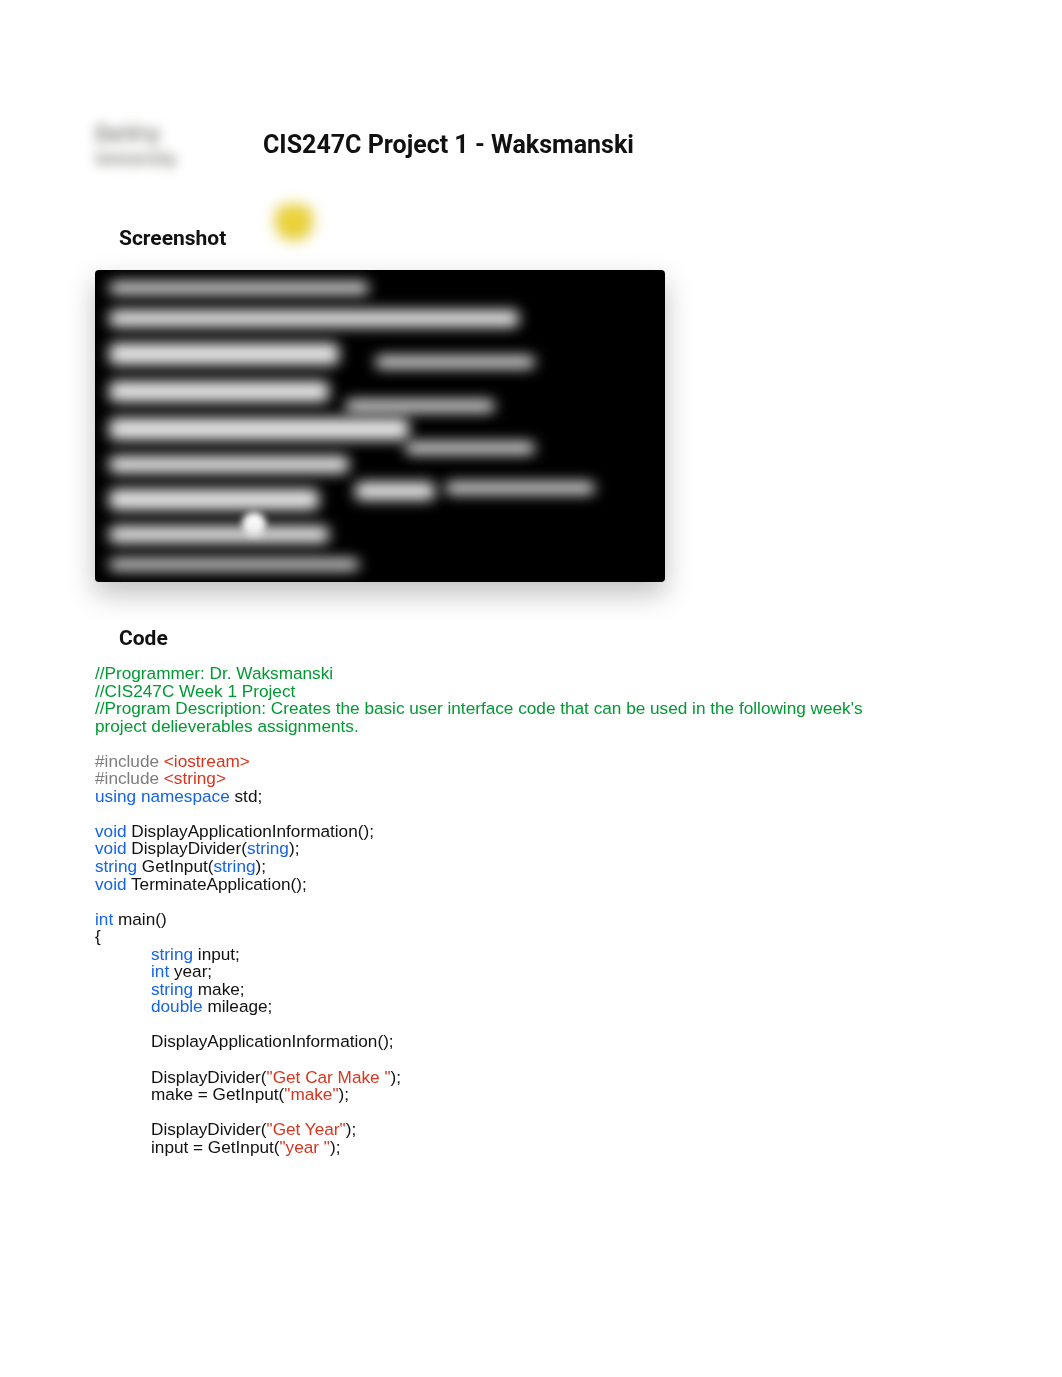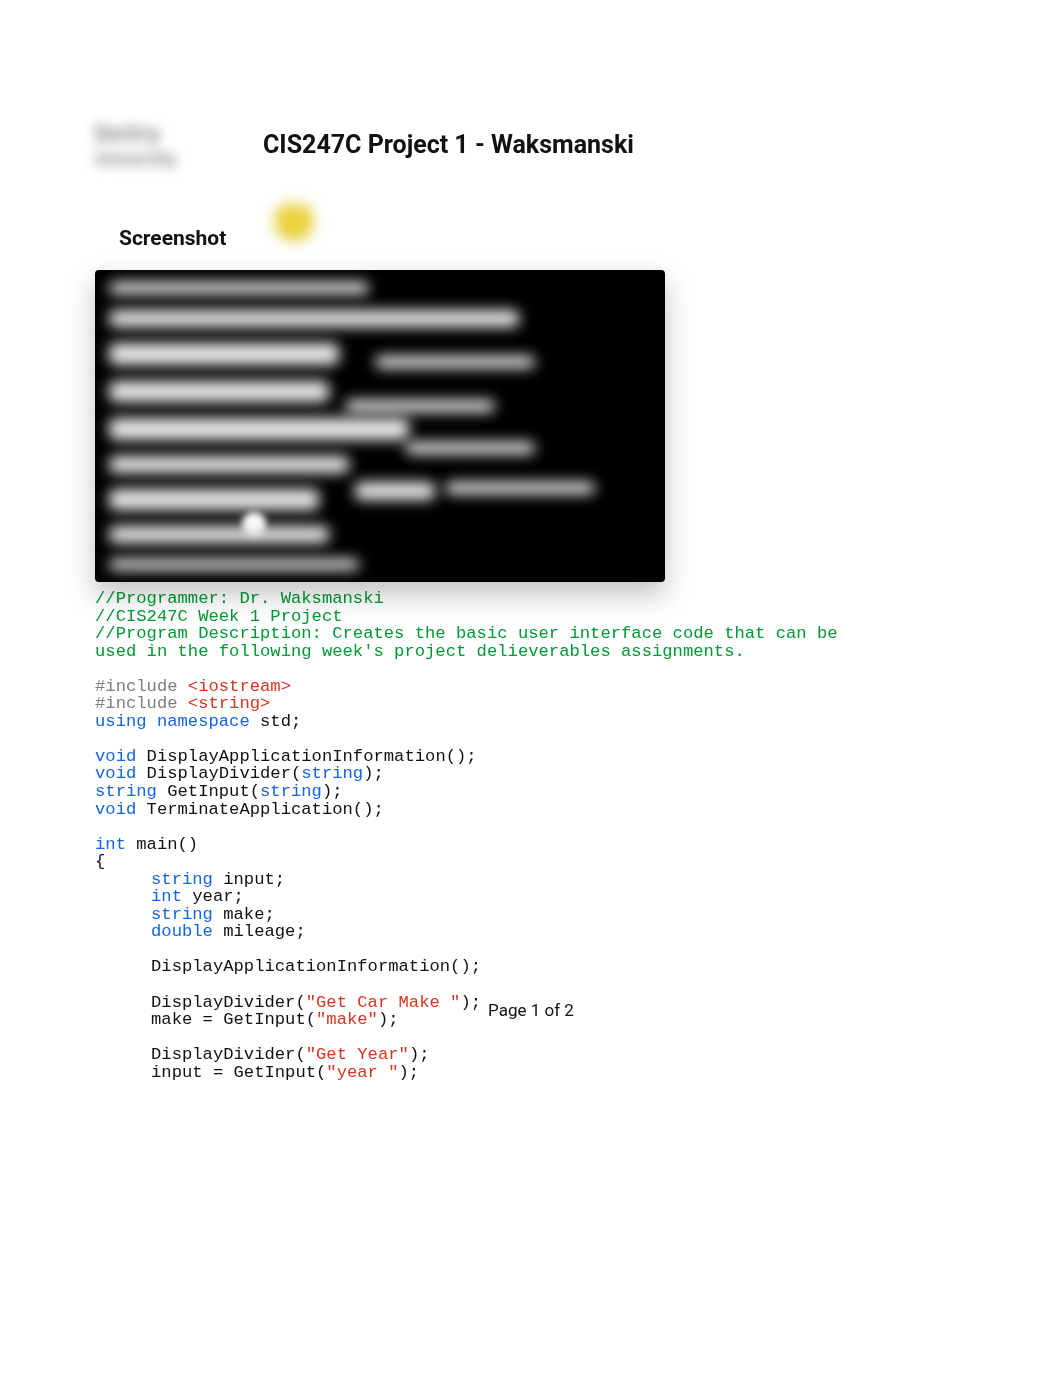--- a/index.html
+++ b/index.html
@@ -48,21 +48,21 @@
   .term-line.l7 { width: 210px; height: 28px; }
   .term-line.l8 { width: 220px; }
   .term-line.l9 { width: 250px; height: 14px; }
   .terminal .dot {
     position: absolute; left: 145px; top: 240px;
     width: 28px; height: 28px;
     background: radial-gradient(circle, #fff 0%, #fff 50%, rgba(255,255,255,0) 70%);
     filter: blur(3px);
   }
   .code-heading { margin-top: 44px; }
-  .code-block { margin-top: 8px; font-family: Liberation Mono, monospace; font-size: 17.2px; line-height: 1.02; white-space: pre; }
+  .code-block { margin-top: 15px; font-family: Liberation Sans, sans-serif; font-size: 17.2px; line-height: 1.02; white-space: pre; }
   .c-green { color: #009933; }
   .c-gray  { color: #7d7d7d; }
   .c-blue  { color: #1464e6; }
   .c-red   { color: #d8341e; }
   .c-black { color: #111; }
   .footer { position: absolute; left: 0; right: 0; bottom: 160px; text-align: center; font-size: 17px; color: #111; }
   .indent1 { display: inline-block; width: 56px; }
 </style>
 </head>
 <body>
@@ -91,20 +91,21 @@
     <div class="term-line l5b"></div>
     <div class="term-line l6a"></div>
     <div class="term-line l6b"></div>
     <div class="term-line l6c"></div>
     <div class="term-line l7"></div>
     <div class="dot"></div>
     <div class="term-line l8"></div>
     <div class="term-line l9"></div>
   </div>
 
+  <div class="section-heading code-heading">Code</div>
 
   <div class="code-block"><span class="c-green">//Programmer: Dr. Waksmanski</span>
 <span class="c-green">//CIS247C Week 1 Project</span>
 <span class="c-green" style="white-space: pre-wrap; display: inline-block; max-width: 770px;">//Program Description: Creates the basic user interface code that can be used in the following week's project delieverables assignments.</span>
 
 <span class="c-gray">#include</span> <span class="c-red">&lt;iostream&gt;</span>
 <span class="c-gray">#include</span> <span class="c-red">&lt;string&gt;</span>
 <span class="c-blue">using</span> <span class="c-blue">namespace</span><span class="c-black"> std;</span>
 
 <span class="c-blue">void</span><span class="c-black"> DisplayApplicationInformation();</span>
@@ -120,16 +121,13 @@
 <span class="indent1"></span><span class="c-blue">double</span><span class="c-black"> mileage;</span>
 
 <span class="indent1"></span><span class="c-black">DisplayApplicationInformation();</span>
 
 <span class="indent1"></span><span class="c-black">DisplayDivider(</span><span class="c-red">"Get Car Make "</span><span class="c-black">);</span>
 <span class="indent1"></span><span class="c-black">make = GetInput(</span><span class="c-red">"make"</span><span class="c-black">);</span>
 
 <span class="indent1"></span><span class="c-black">DisplayDivider(</span><span class="c-red">"Get Year"</span><span class="c-black">);</span>
 <span class="indent1"></span><span class="c-black">input = GetInput(</span><span class="c-red">"year "</span><span class="c-black">);</span></div>
 
-  <div class="footer">
-    <span>Page 1 of 2</span>
-  </div>
 </div>
 
 </body></html>

